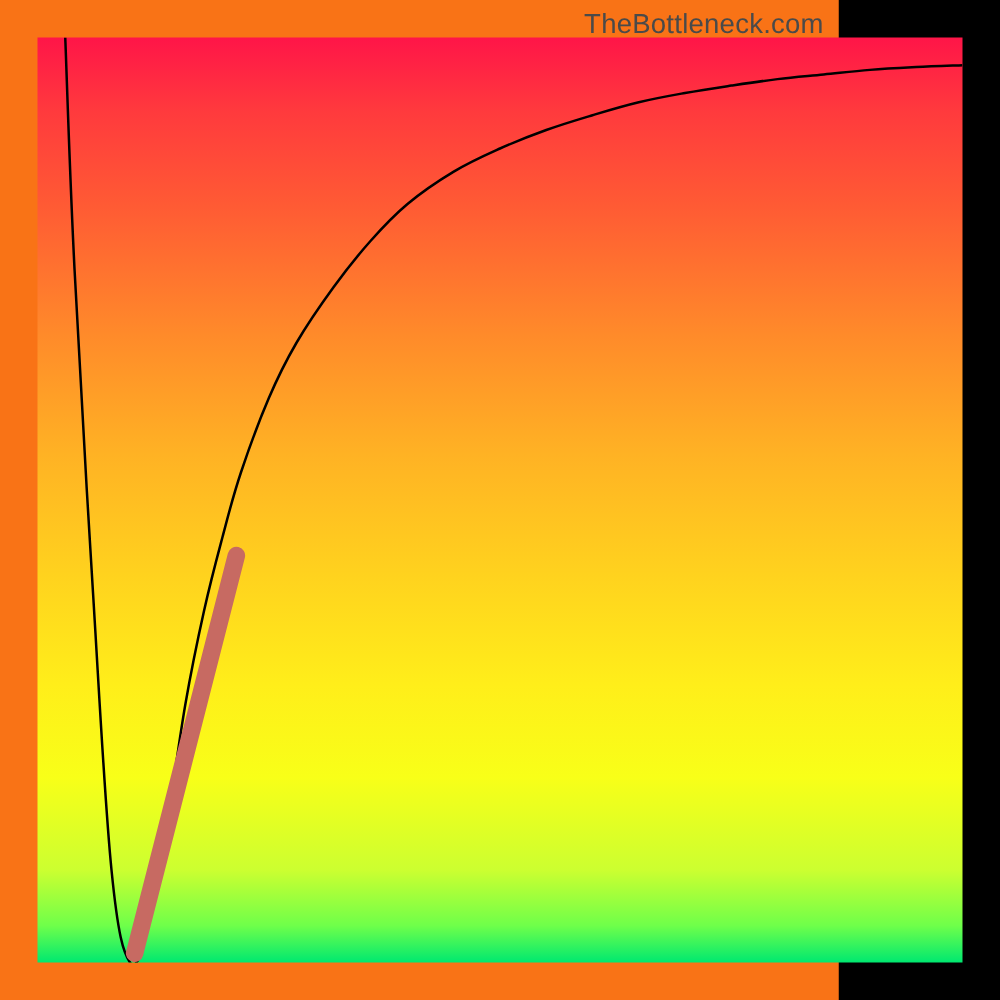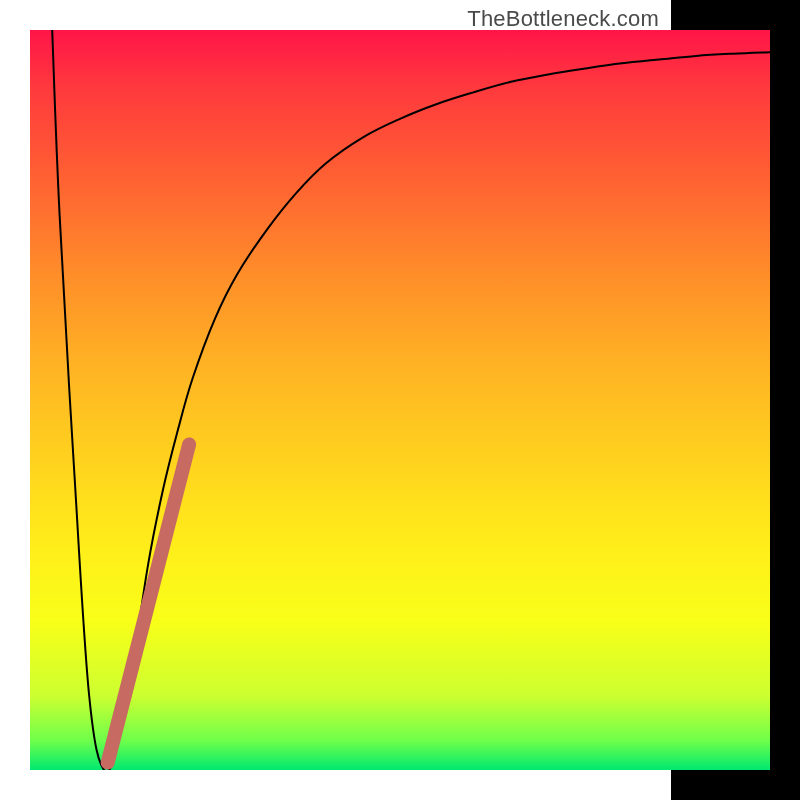--- a/index.html
+++ b/index.html
@@ -8,21 +8,21 @@
     width: 800px;
     height: 800px;
     overflow: hidden;
     background: #000;
     font-family: Arial, Helvetica, sans-serif;
   }
   .frame {
     position: relative;
     width: 671px;
     height: 800px;
-    background: #ffffff;
+    background: #f97316;
   }
   .plot-area {
     position: absolute;
     left: 30px;
     top: 30px;
     width: 740px;
     height: 740px;
     background: linear-gradient(to bottom,
       #ff1548 0%,
       #ff3a3d 8%,

